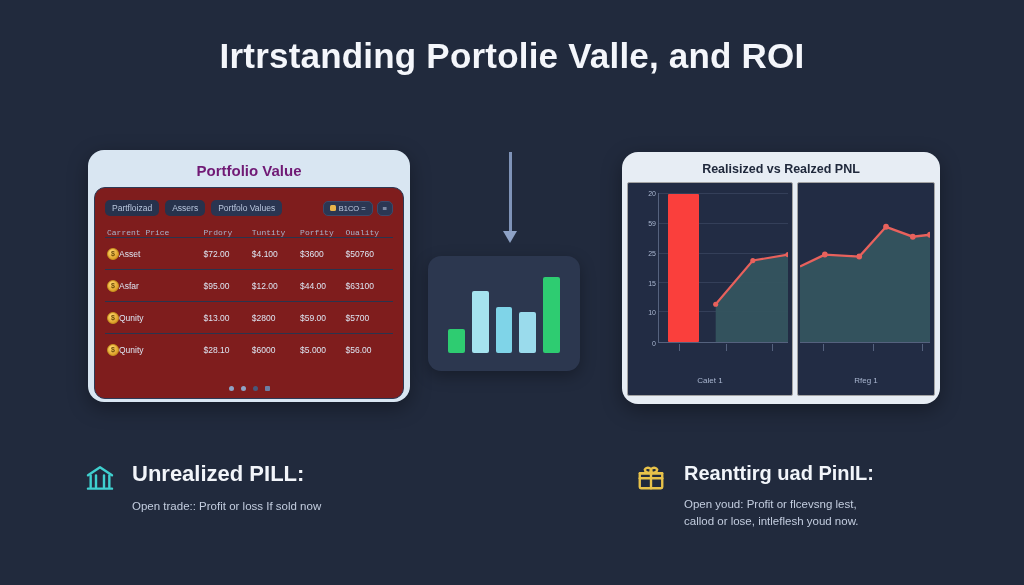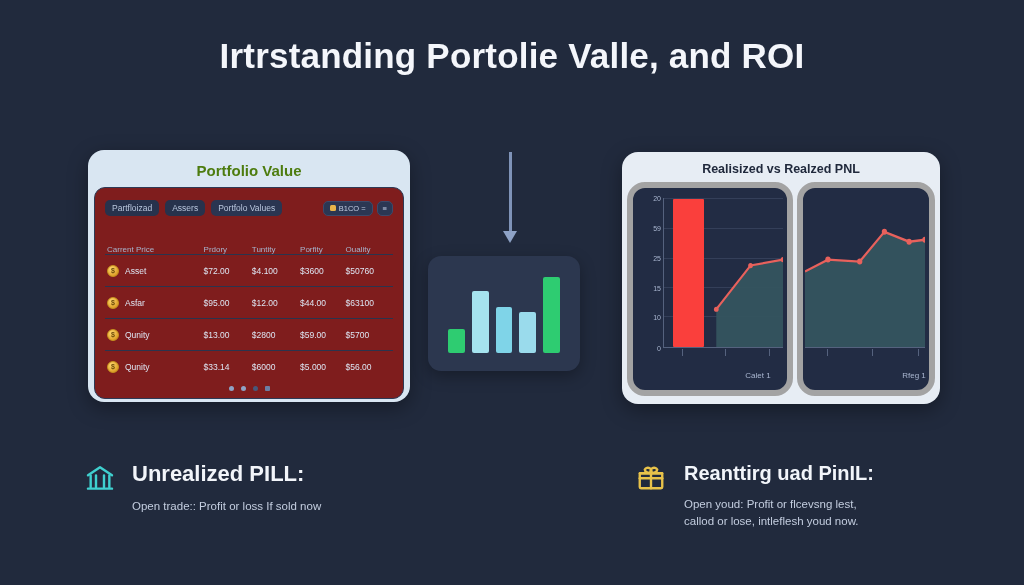--- a/index.html
+++ b/index.html
@@ -21,21 +21,21 @@
 
   
   .left-card {
     position: absolute; left: 88px; top: 150px; width: 322px; height: 252px;
     background: #d9e6f2; border-radius: 16px;
     box-shadow: 0 6px 20px rgba(0,0,0,.35);
     padding: 6px;
   }
   .left-card-title {
     text-align: center; font-size: 15px; font-weight: bold;
-    color: #4d7c0f; padding: 6px 0 8px;
+    color: #701a75; padding: 6px 0 8px;
   }
   .left-inner {
     background: #7f1d1d; border-radius: 11px;
     height: 212px; padding: 9px 10px 0; position: relative;
     border: 1px solid #2d3a56;
   }
   .tabs-row { display: flex; align-items: center; gap: 6px; height: 22px; }
   .tab {
     font-size: 8.5px; color: #b9c6dd; padding: 3px 7px;
     border-radius: 5px; background: #27324c;
@@ -45,38 +45,38 @@
   .toolbar { margin-left: auto; display: flex; gap: 4px; align-items: center; }
   .pill {
     display: flex; align-items: center; gap: 3px;
     background: #2b3753; border: 1px solid #3c4a6b;
     border-radius: 5px; padding: 2px 6px;
     font-size: 7.5px; color: #c3cee3; white-space: nowrap;
   }
   .pill .swatch { width: 6px; height: 6px; border-radius: 1.5px; background: #e8b44a; }
   .pill.sq { padding: 2px 5px; }
 
-  .thead { display: flex; margin-top: 26px; padding: 0 2px; }
+  .thead { display: flex; margin-top: 9px; padding: 0 2px; font-family: Liberation Mono, monospace; }
   .thead div {
     font-size: 8px; color: #a7b4cd; white-space: nowrap;
   }
   .col-a { width: 34%; }
   .col-b { width: 17%; text-align: left; }
   .col-c { width: 17%; }
   .col-d { width: 16%; }
   .col-e { width: 16%; }
 
   .trow {
     display: flex; align-items: center; height: 32px;
     padding: 0 2px; border-top: 1px solid #2a3консt;
     border-top: 1px solid #2a344e;
   }
   .trow:first-of-type { border-top: none; }
   .trow div { font-size: 8.5px; color: #dde5f2; white-space: nowrap; }
-  .asset-cell { display: flex; align-items: center; gap: 6px; }
+  .asset-cell { display: flex; align-items: center; gap: 0; }
   .coin {
     width: 12px; height: 12px; border-radius: 50%;
     background: radial-gradient(circle at 35% 30%, #ffd76e, #e0a32c 70%, #b9821c);
     border: 1px solid #c9951f;
     display: flex; align-items: center; justify-content: center;
     font-size: 7px; color: #6b4a08; font-weight: bold; flex: none;
   }
   .dots {
     position: absolute; bottom: 7px; left: 0; width: 100%;
     display: flex; justify-content: center; gap: 7px;
@@ -113,22 +113,22 @@
   }
   .right-card-title {
     text-align: center; font-size: 12.5px; font-weight: bold;
     color: #20293c; padding: 5px 0 6px;
   }
   .chart-wrap {
     position: relative; height: 214px;
     display: flex; gap: 4px;
   }
   .chart-panel {
-    background: #222c44; border-radius: 18px; position: relative;
-    border: 6px solid #a3a3a3; overflow: hidden; padding-left: 48px;
+    background: #222c44; border-radius: 2px; position: relative;
+    border: 1px solid #a3a3a3; overflow: hidden;
   }
   .panel-l { width: 166px; }
   .panel-r { flex: 1; }
 
   .yaxis {
     position: absolute; left: 6px; top: 10px; height: 150px; width: 22px;
   }
   .ytick {
     position: absolute; right: 0; font-size: 7px; color: #a9b6d0;
     transform: translateY(-50%);
@@ -224,21 +224,21 @@
         <div class="col-c">$2800</div>
         <div class="col-d">$59.00</div>
         <div class="col-e">$5700</div>
       </div>
 
       <div class="trow">
         <div class="col-a asset-cell">
           <span class="coin">$</span>
           <span>Qunity</span>
         </div>
-        <div class="col-b">$33.14</div>
+        <div class="col-b">$28.10</div>
         <div class="col-c">$6000</div>
         <div class="col-d">$5.000</div>
         <div class="col-e">$56.00</div>
       </div>
 
       <div class="dots">
         <span class="dot"></span>
         <span class="dot"></span>
         <span class="dot d3"></span>
         <span class="dot d4"></span>

